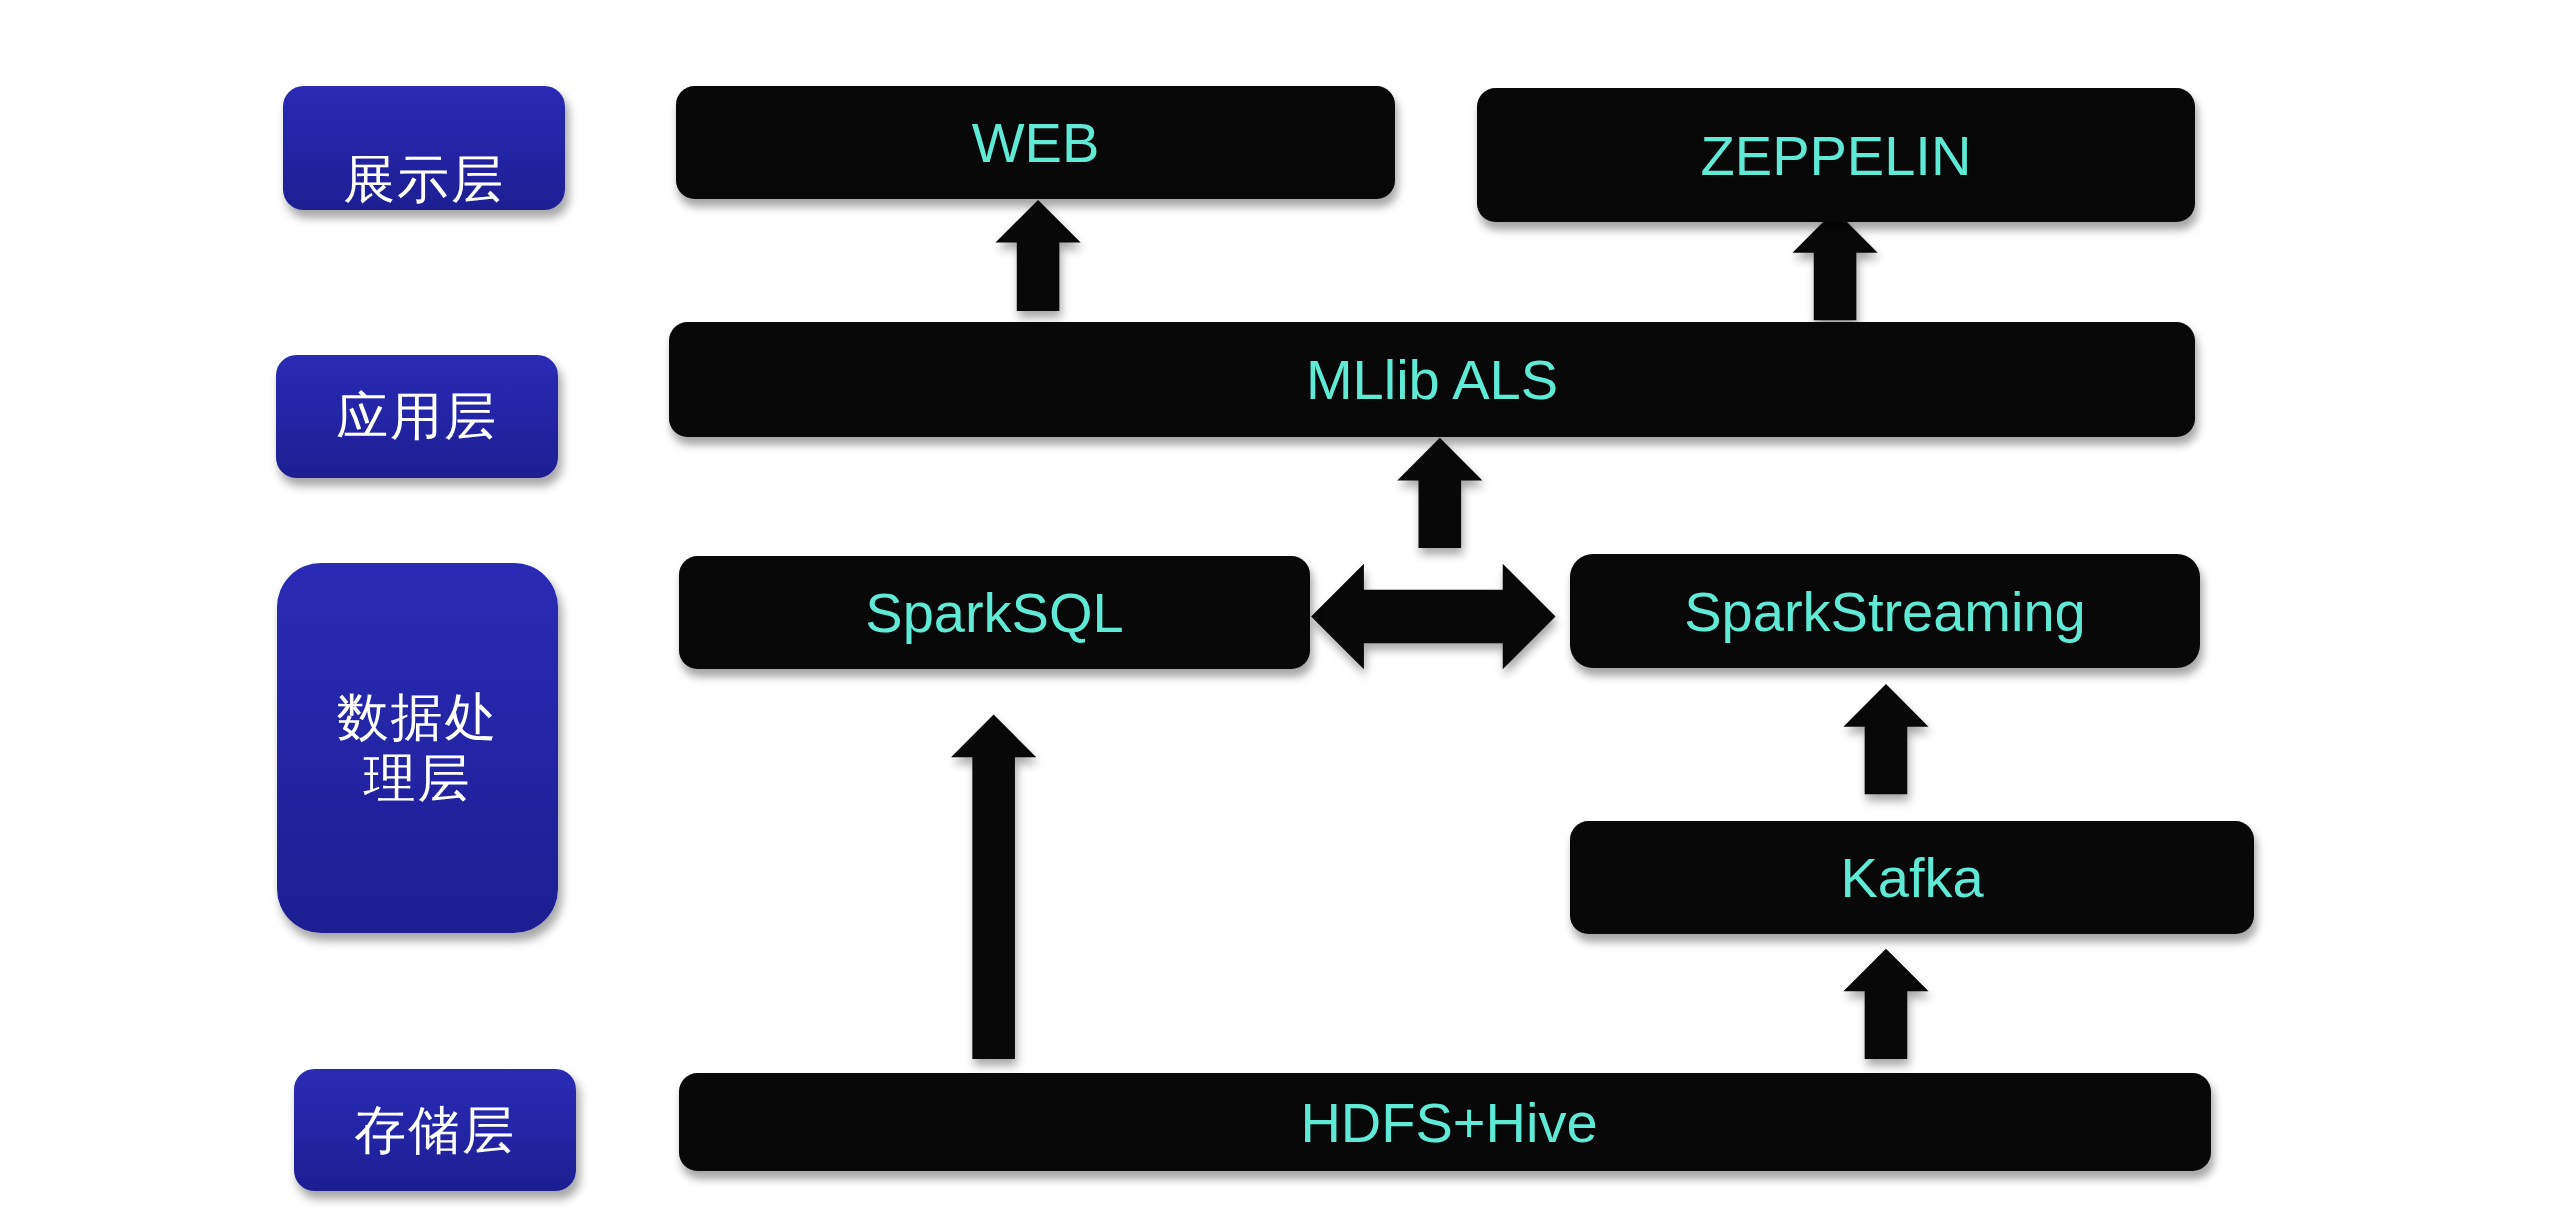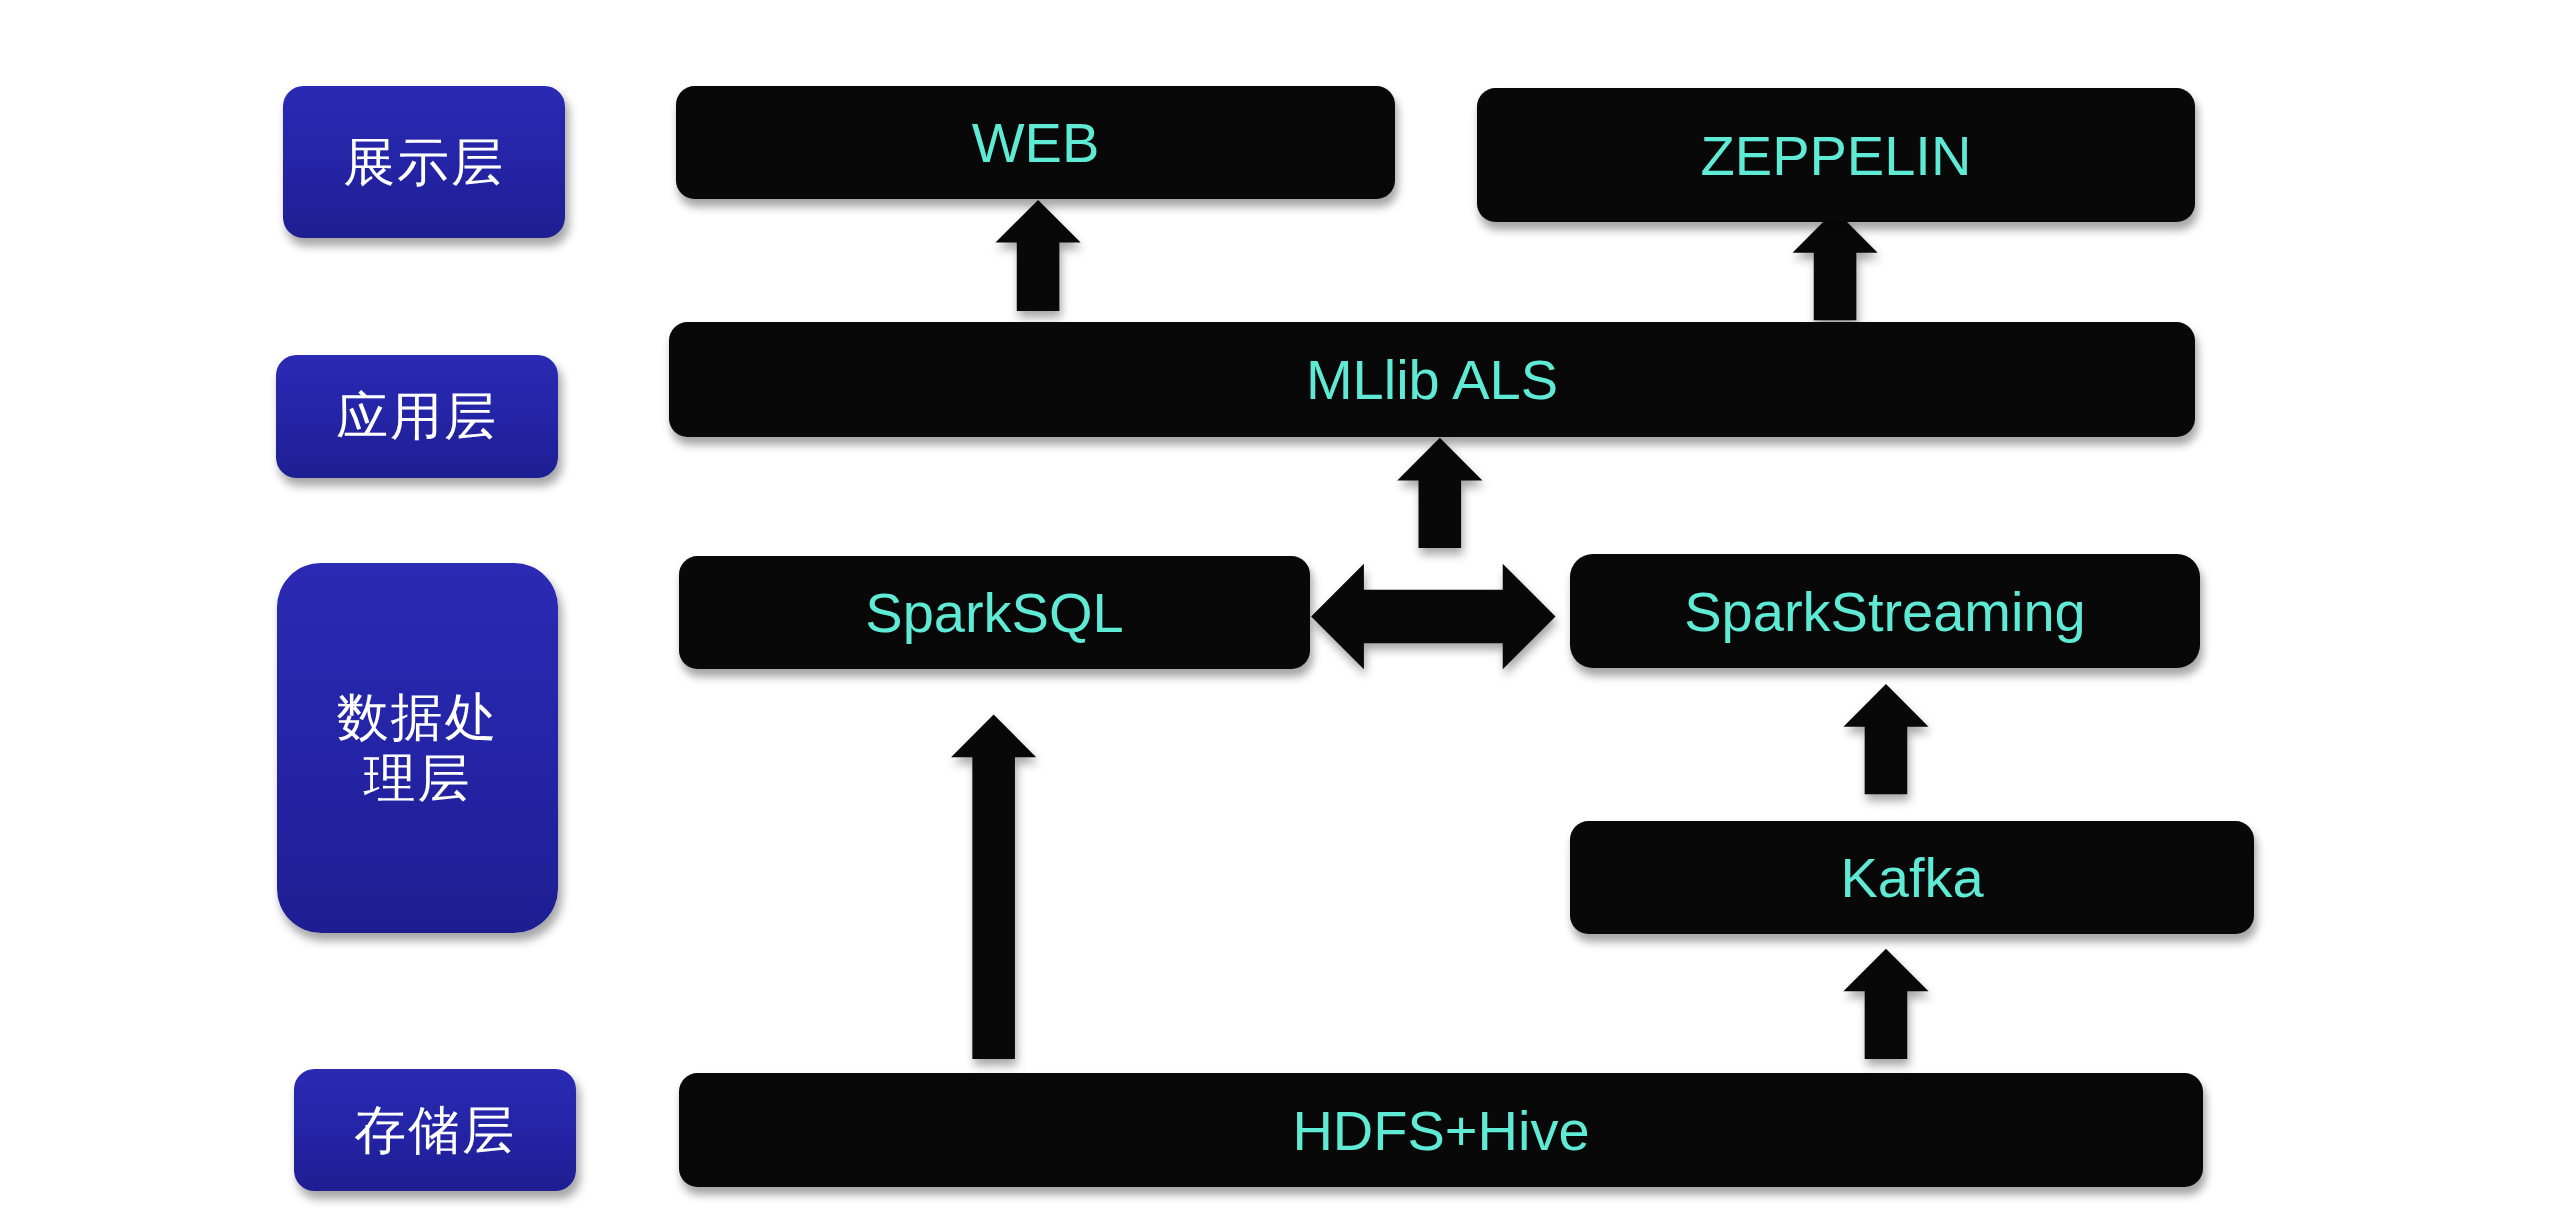--- a/index.html
+++ b/index.html
@@ -59,21 +59,21 @@
       overflow: visible;
     }
     svg.arrows polygon {
       fill: #080808;
       filter: drop-shadow(2px 7px 5px rgba(0,0,0,0.35));
     }
   </style>
 </head>
 <body>
 
-<div class="layer-label" style="left:283px; top:86px; width:282px; height:152px;">
+<div class="layer-label" style="left:283px; top:86px; width:282px; height:124px;align-items:flex-end;">
   <span>展示层</span>
 </div>
 <div class="layer-label" style="left:276px; top:324px; width:282px; height:123px;margin-top:31px;">
   <span>应用层</span>
 </div>
 <div class="layer-label tall" style="left:277px; top:563px; width:281px; height:370px;">
   <span>数据处
 理层</span>
 </div>
 <div class="layer-label" style="left:294px; top:1069px; width:282px; height:122px;">
@@ -108,16 +108,16 @@
 </div>
 <div class="node" style="left:679px; top:556px; width:631px; height:113px;">
   <span>SparkSQL</span>
 </div>
 <div class="node" style="left:1570px; top:554px; width:630px; height:114px;border-radius:23px;">
   <span>SparkStreaming</span>
 </div>
 <div class="node" style="left:1570px; top:821px; width:684px; height:113px;">
   <span>Kafka</span>
 </div>
-<div class="node" style="left:679px; top:1073px; width:1524px; height:114px;">
+<div class="node" style="left:679px; top:1073px; width:1524px; height:98px;padding-left:8px;">
   <span>HDFS+Hive</span>
 </div>
 
 
 </body></html>

